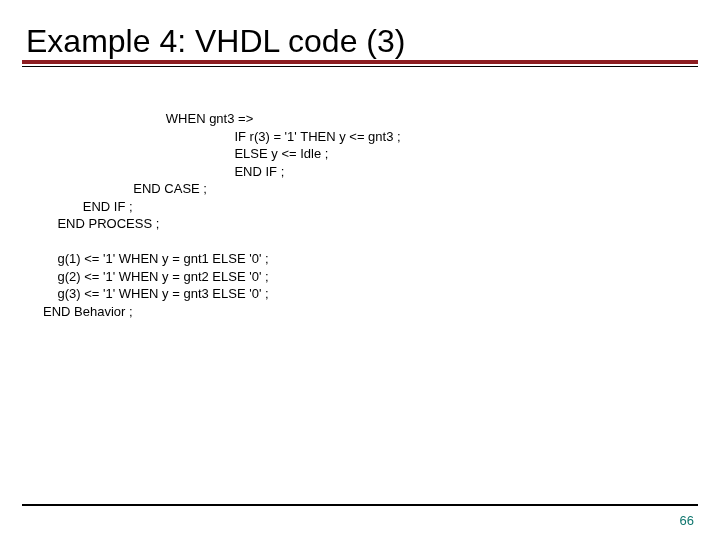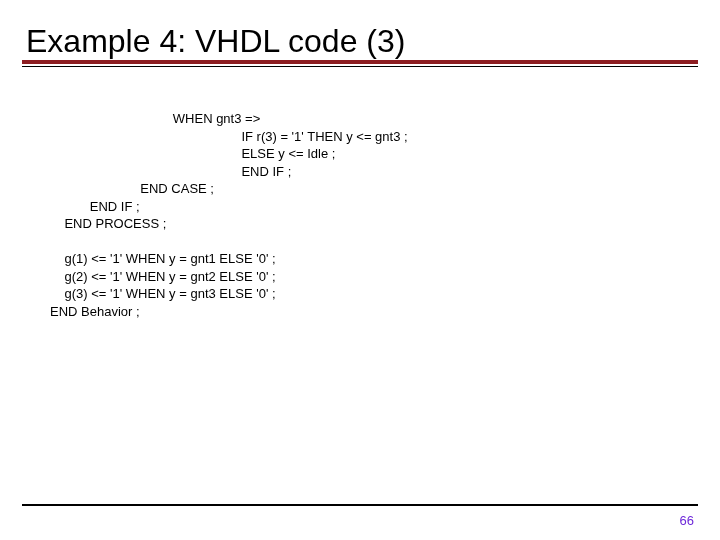--- a/index.html
+++ b/index.html
@@ -32,41 +32,41 @@
     position: absolute;
     top: 66px;
     left: 22px;
     width: 676px;
     height: 1px;
     background: #000;
   }
   .code {
     position: absolute;
     top: 110px;
-    left: 50px;
+    left: 43px;
     font-family: Arial, Helvetica, sans-serif;
     font-size: 13px;
     color: #000;
     white-space: pre;
     line-height: 1.35;
   }
   .bottom-line {
     position: absolute;
     left: 22px;
     width: 676px;
     height: 2px;
     background: #000;
     top: 504px;
   }
   .page-num {
     position: absolute;
     right: 26px;
     bottom: 12px;
     font-size: 13px;
-    color: #6d28d9;
+    color: #0f766e;
   }
 </style>
 </head>
 <body>
 
 <div class="title">Example 4: VHDL code (3)</div>
 <div class="underline-thick"></div>
 <div class="underline-thin"></div>
 
 <div class="code"><span>                                  WHEN gnt3 =&gt;</span>

